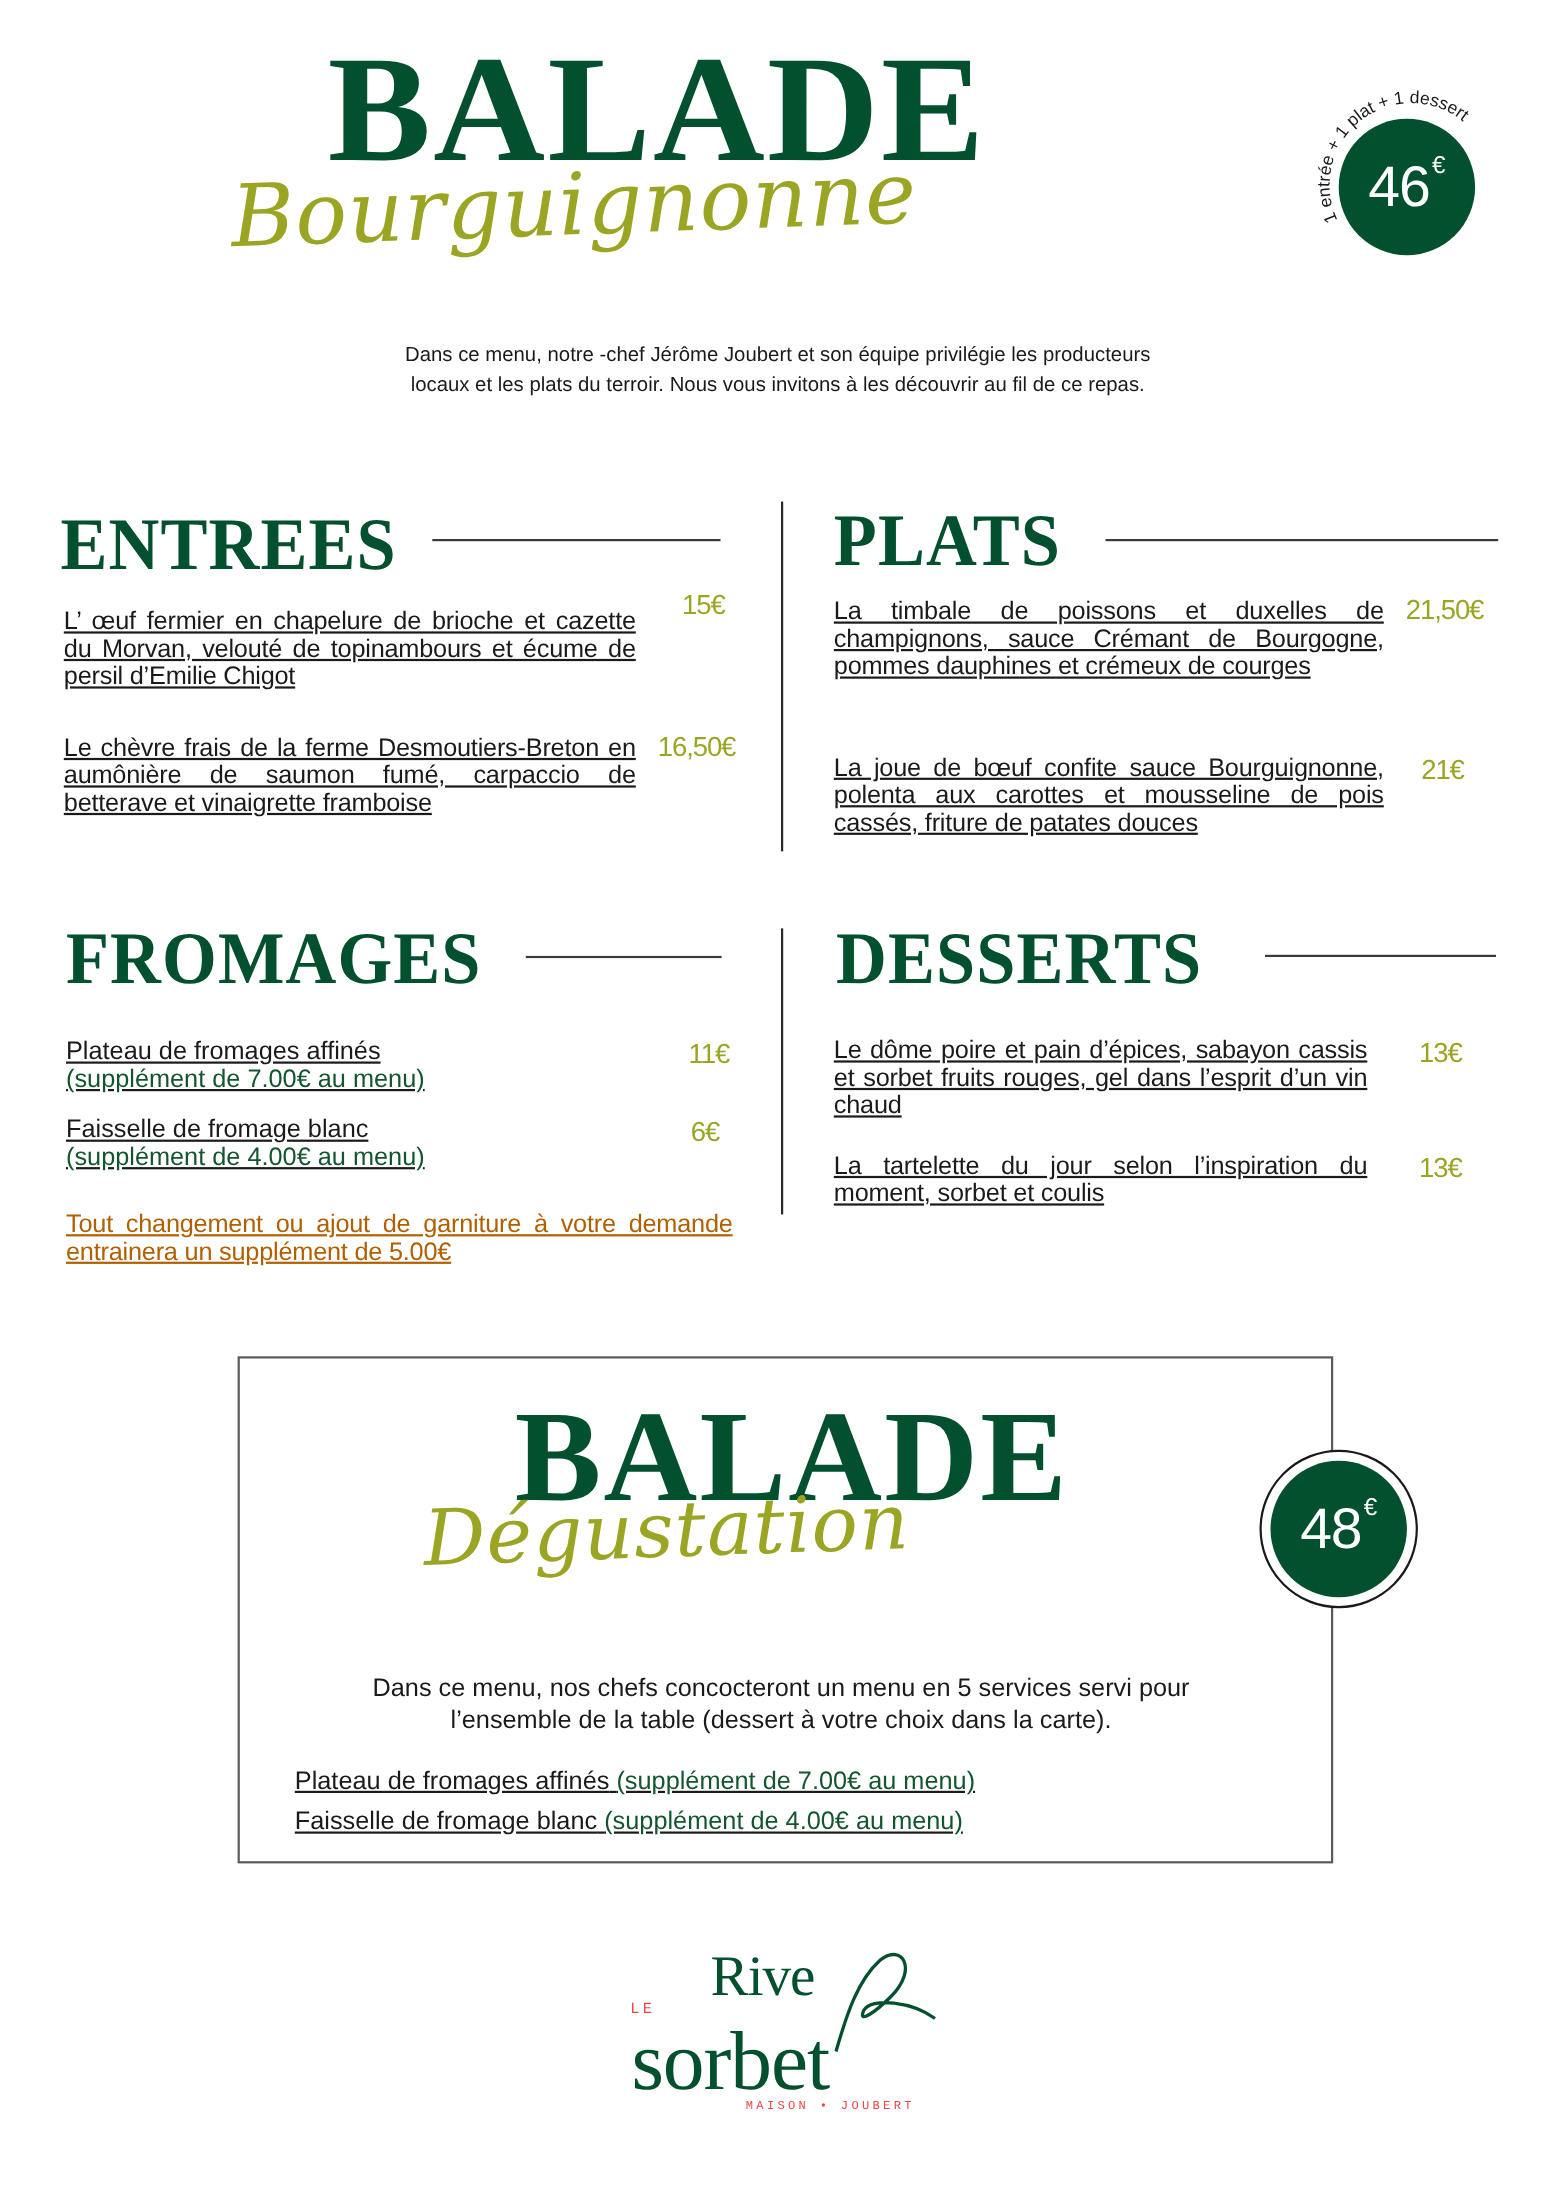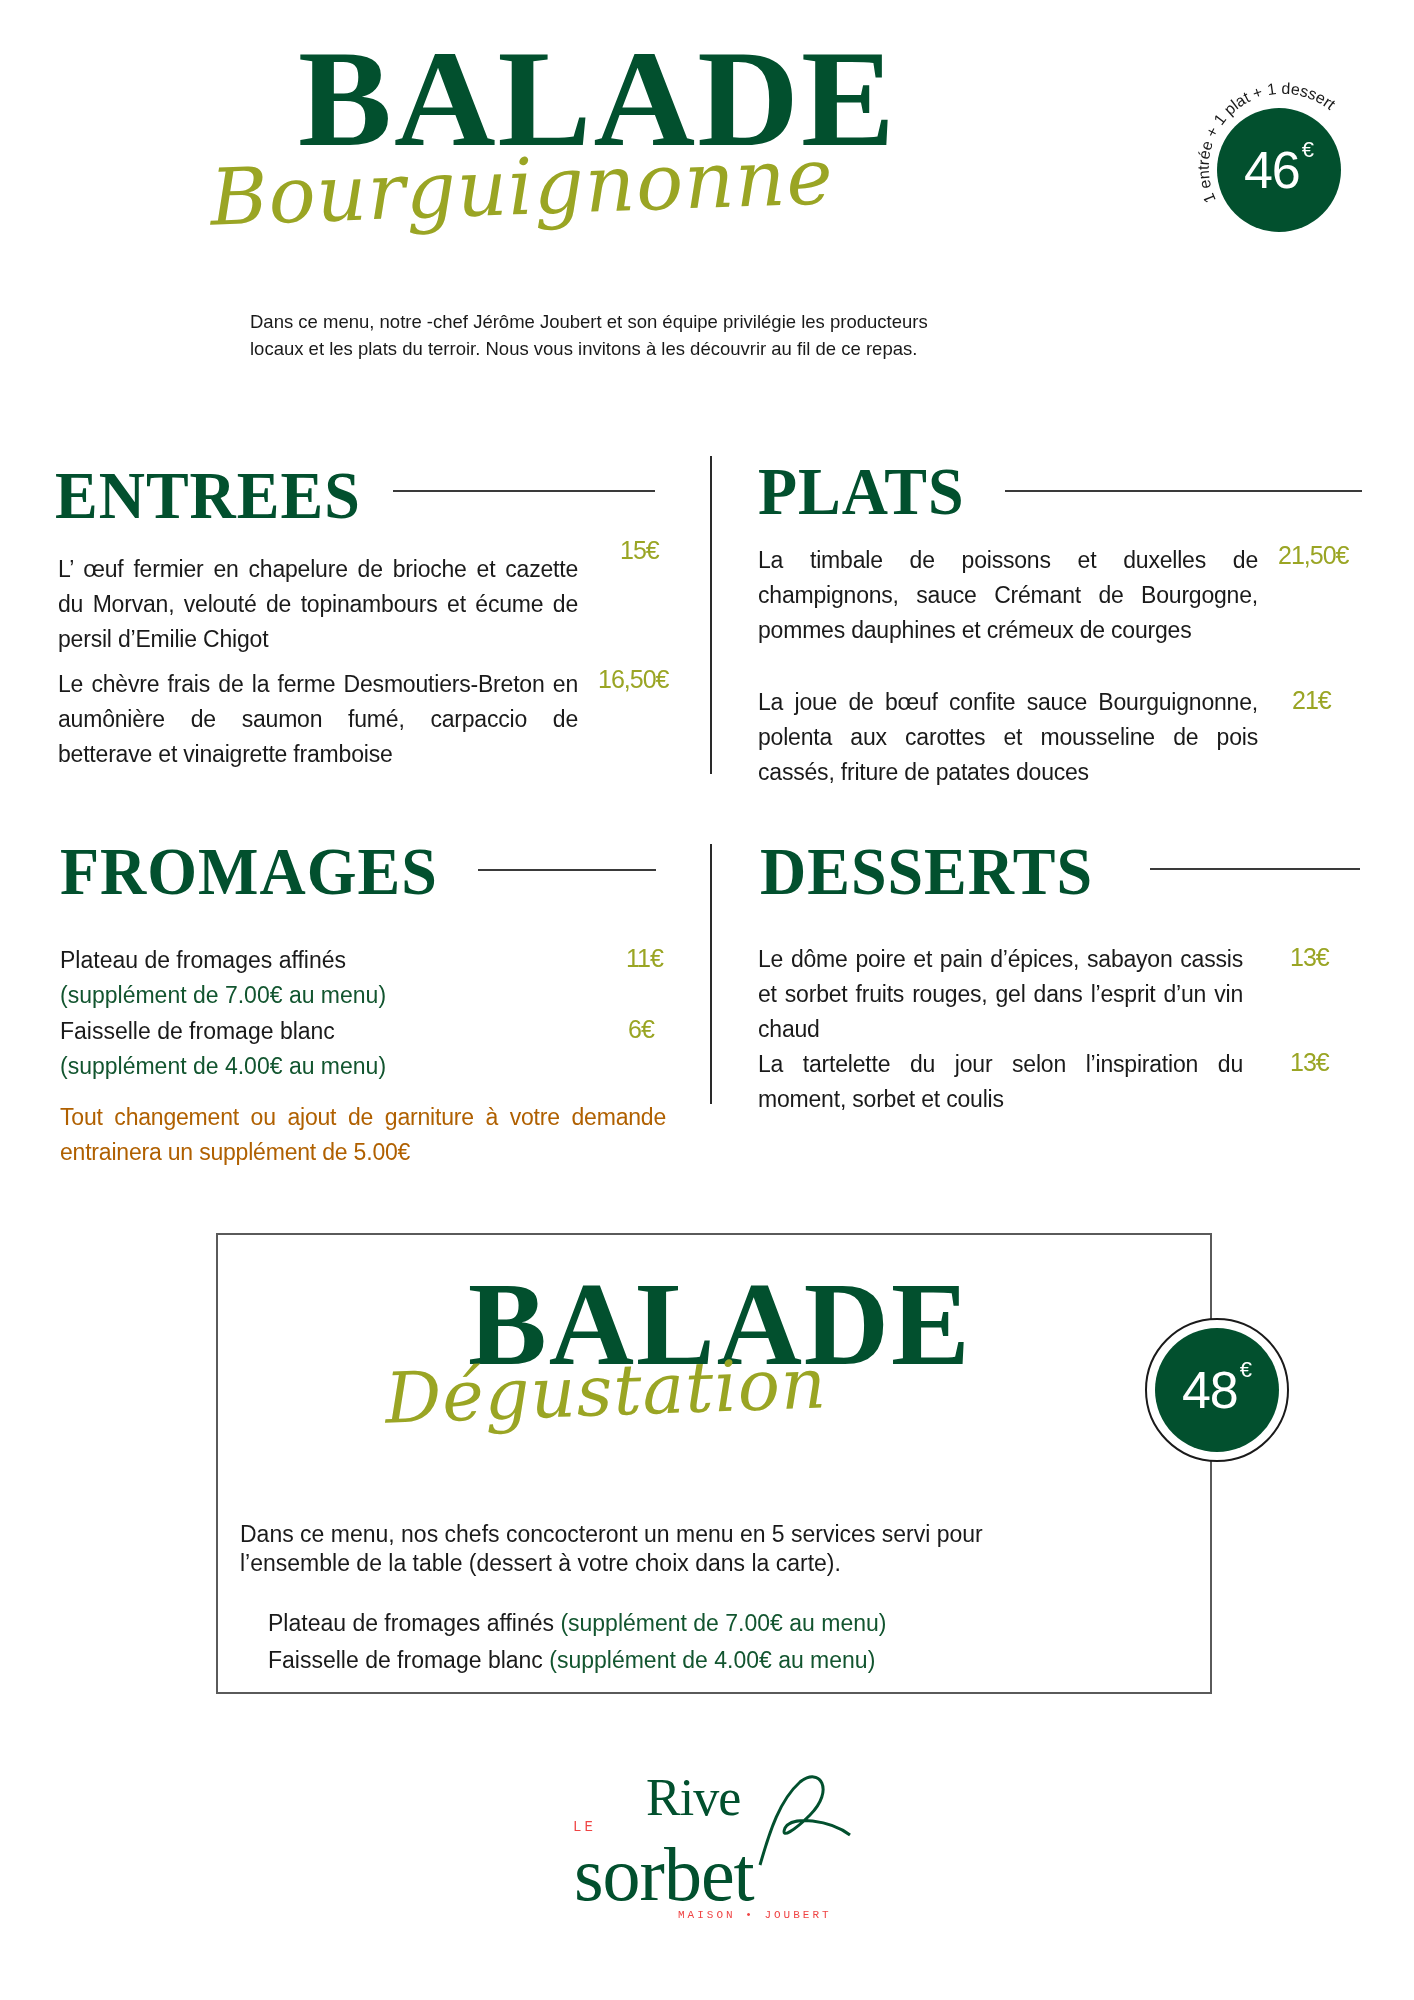--- a/index.html
+++ b/index.html
@@ -35,20 +35,21 @@
     display: flex; align-items: center; justify-content: center;
     font-family: "Liberation Sans", "DejaVu Sans", sans-serif;
   }
   .price-badge .num { font-size: 52px; font-weight: normal; letter-spacing: -1px; }
   .price-badge .cur { font-size: 22px; position: relative; top: -20px; margin-left: 2px; }
 
   .intro {
     position: absolute;
     font-size: 18.5px;
     line-height: 27px;
+    text-align: center;
     color: #1a1a1a;
   }
 
   
   .section-head {
     position: absolute;
     font-family: "Liberation Serif", "DejaVu Serif", serif;
     font-weight: bold;
     color: #02502e;
     font-size: 64px;
@@ -64,22 +65,23 @@
   }
   .vdiv {
     position: absolute;
     width: 2px;
     background: #2a2a2a;
   }
 
   .item {
     position: absolute;
     font-size: 23px;
-    line-height: 35px;
+    line-height: 25px;
     color: #1a1a1a;
+    text-decoration: underline;
   }
   .item .desc { text-align: justify; text-align-last: left; letter-spacing: -0.2px; }
   .price {
     position: absolute;
     font-size: 25px;
     color: #9aa524;
     letter-spacing: -1px;
     line-height: 1;
   }
   .supp { color: #12552f; }

